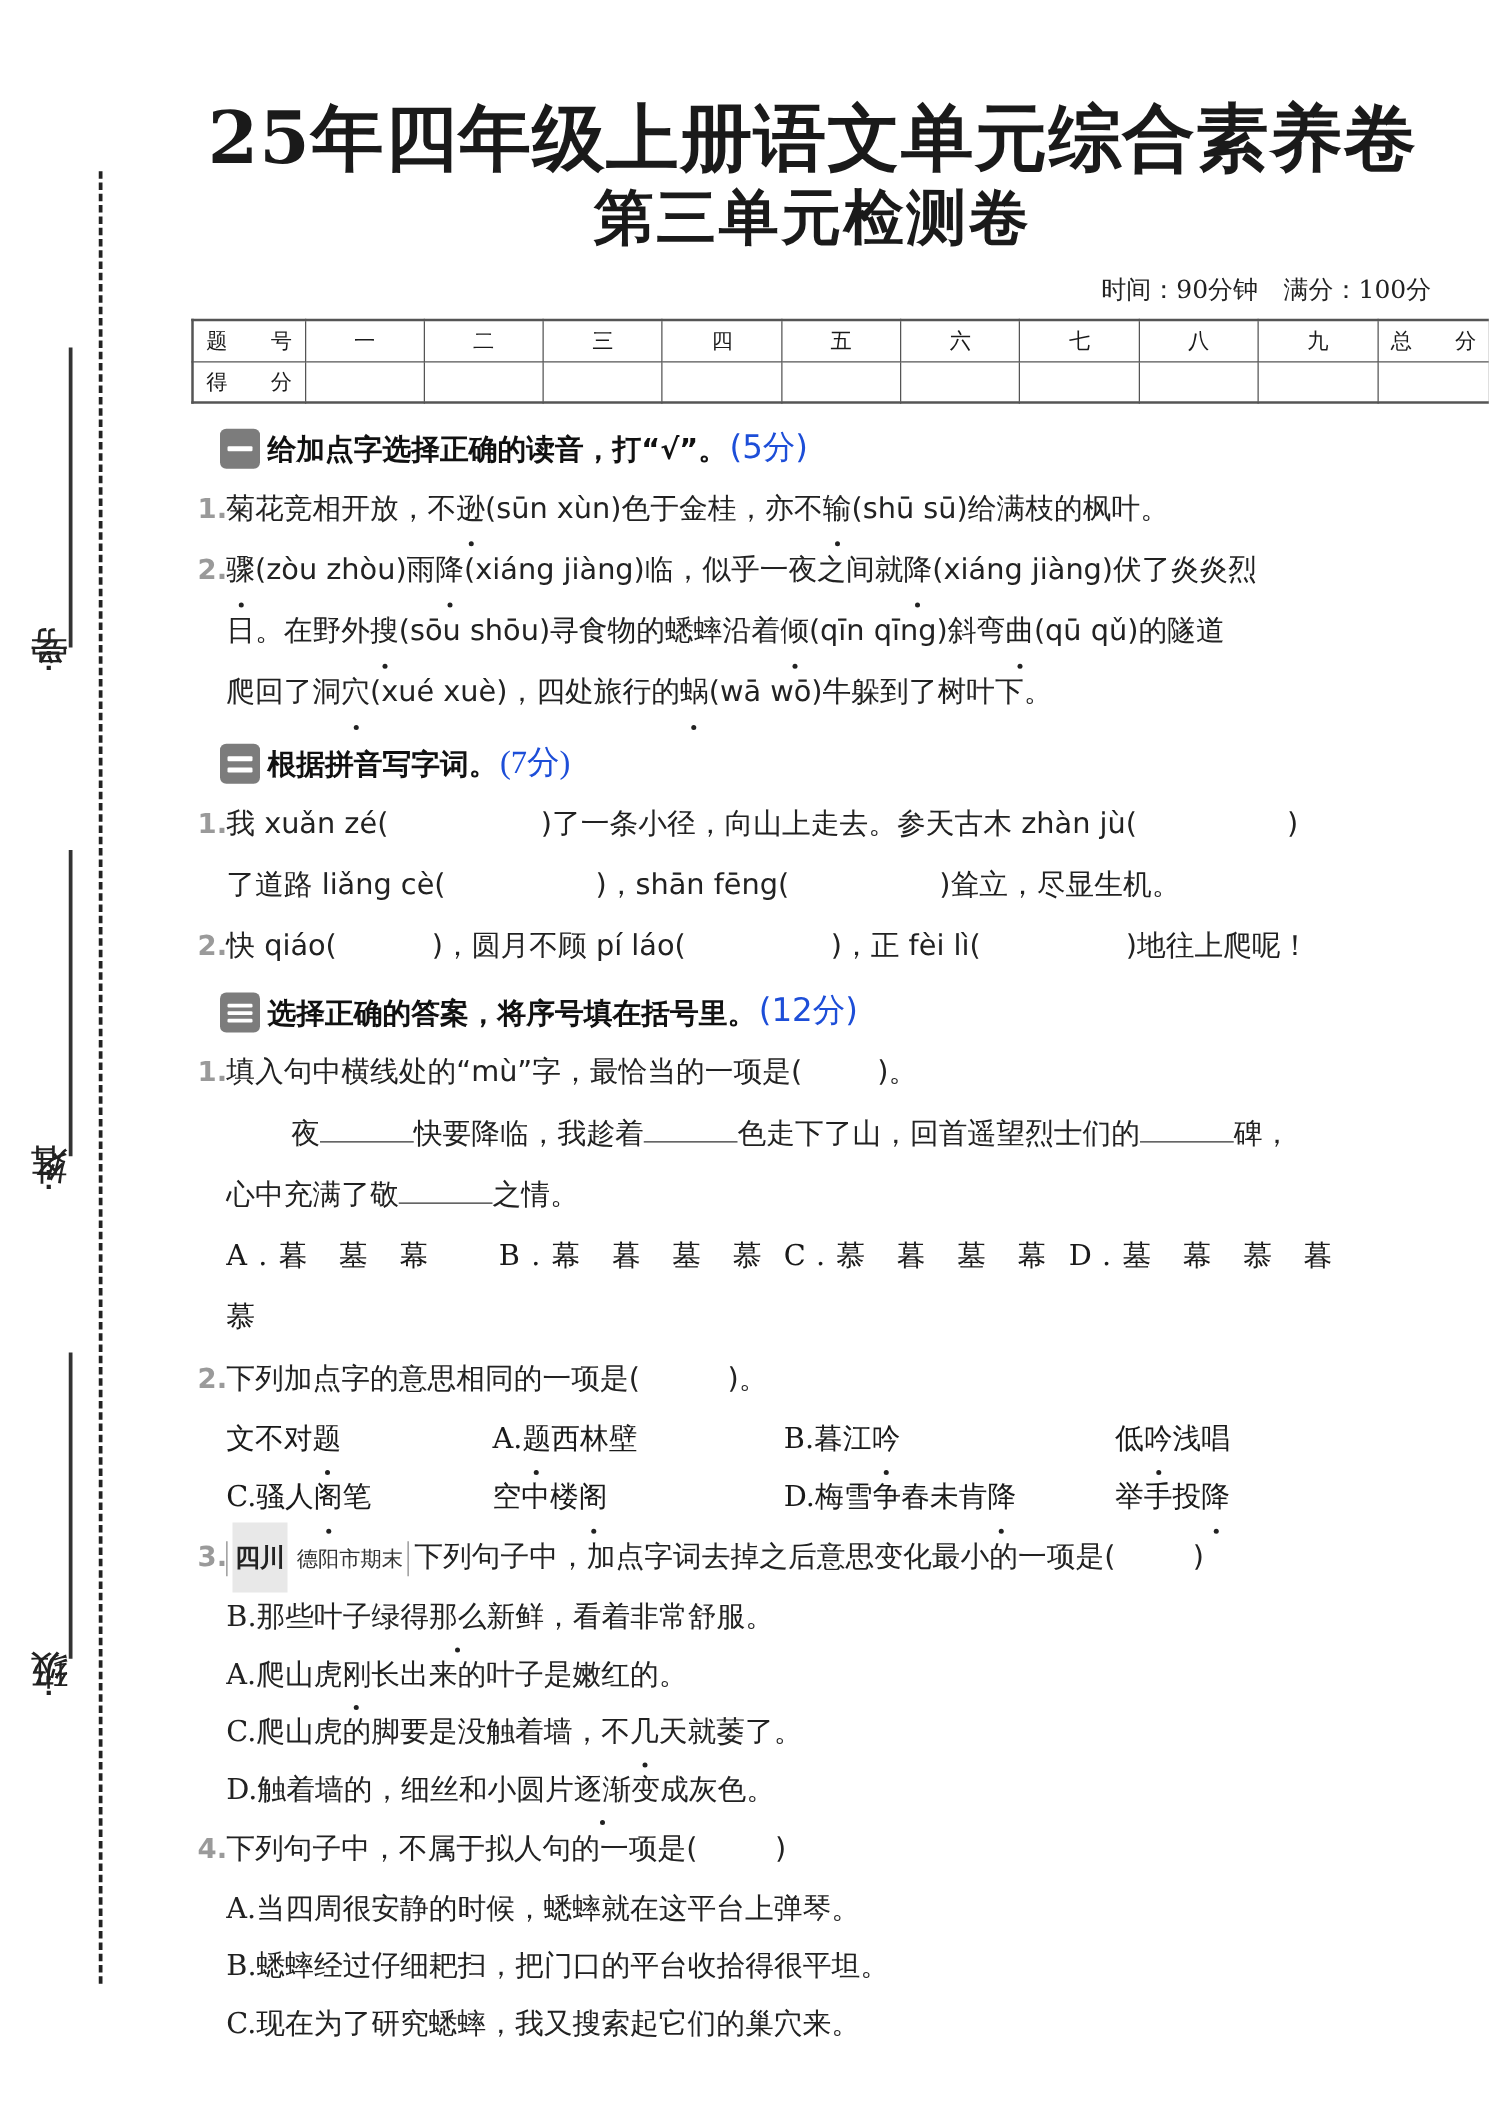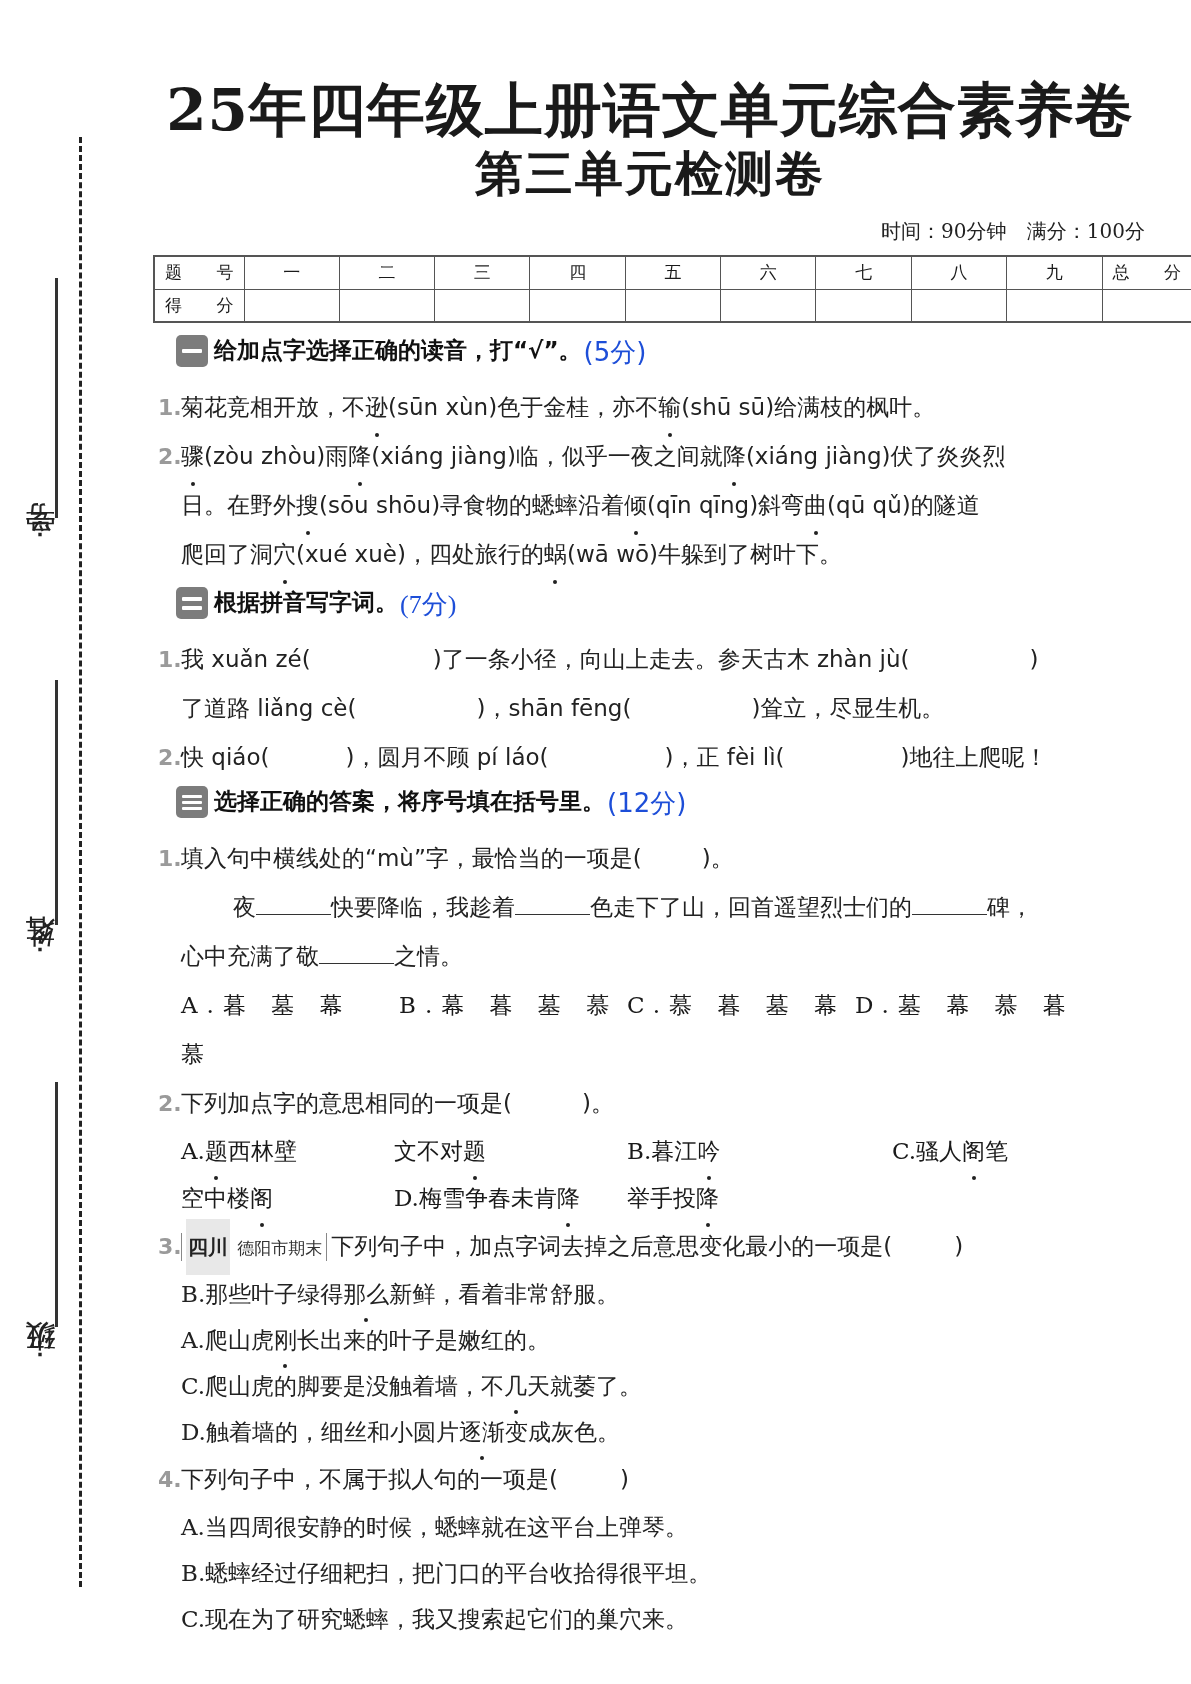--- a/index.html
+++ b/index.html
@@ -38,21 +38,21 @@
   .score-table {
     position: absolute; left: 153px; top: 255px; width: 1040px; height: 68px;
     border-collapse: collapse; border: 2px solid #555;
     font-family: Liberation Serif, serif; font-size: 17px;
   }
   .score-table td { border: 1.5px solid #555; text-align: center; height: 33px; padding: 0; }
   .score-table td.rowhead { width: 90px; text-align: justify; text-align-last: justify; padding: 0 10px; }
 
   
   .content { position: absolute; left: 148px; top: 335px; width: 1010px; }
-  .section-head { display: flex; align-items: flex-start; height: 40px; margin-bottom: 8px; padding-left: 28px; }
+  .section-head { display: flex; align-items: flex-end; height: 40px; margin-bottom: 8px; padding-left: 28px; }
   .sec-badge {
     width: 32px; height: 32px; background: #7c7c7c; border-radius: 5px; margin-right: 6px;
     display: flex; flex-direction: column; justify-content: center; align-items: center; gap: 5px;
   }
   .sec-badge i { display: block; width: 20px; height: 4px; background: #fff; border-radius: 1px; }
   .sec-title { font-size: 23px; font-weight: bold; color: #111; }
   .sec-score { font-size: 26px; font-weight: normal; color: #1d4ed8; margin-left: 2px; }
 
   .q { position: relative; font-size: 23px; line-height: 49px; padding-left: 33px; color: #222; }
   .qnum { position: absolute; left: 10px; top: 0; color: #9a9a9a; font-weight: bold; font-size: 22px; }
@@ -199,23 +199,24 @@
     <span class="o2">B.幕 暮 墓 慕</span>
     <span class="o3">C.慕 暮 墓 幕</span>
     <span>D.墓 幕 慕 暮</span>
   </div>
 
   <div class="q">
     <span class="qnum">2.</span>
     <span>下列加点字的意思相同的一项是(</span><span class="blank-paren" style="width:70px;"></span><span>)。</span>
   </div>
   <div class="pairs">
+    <span><span>文不对</span><span class="dot">题</span><span></span></span>
     <span><span>A.</span><span class="dot">题</span><span>西林壁</span></span>
-    <span><span>文不对</span><span class="dot">题</span><span></span></span>
     <span><span>B.暮江</span><span class="dot">吟</span><span></span></span>
+    <span><span>低</span><span class="dot">吟</span><span>浅唱</span></span>
     <span><span>C.骚人</span><span class="dot">阁</span><span>笔</span></span>
     <span><span>空中楼</span><span class="dot">阁</span><span></span></span>
     <span><span>D.梅雪争春未肯</span><span class="dot">降</span><span></span></span>
     <span><span>举手投</span><span class="dot">降</span><span></span></span>
   </div>
 
   <div class="q">
     <span class="qnum">3.</span>
     <span class="tag"><b>四川</b> <small>德阳市期末</small></span><span>下列句子中，加点字词去掉之后意思变化最小的一项是(</span><span class="blank-paren" style="width:62px;"></span><span>)</span>
   </div>

